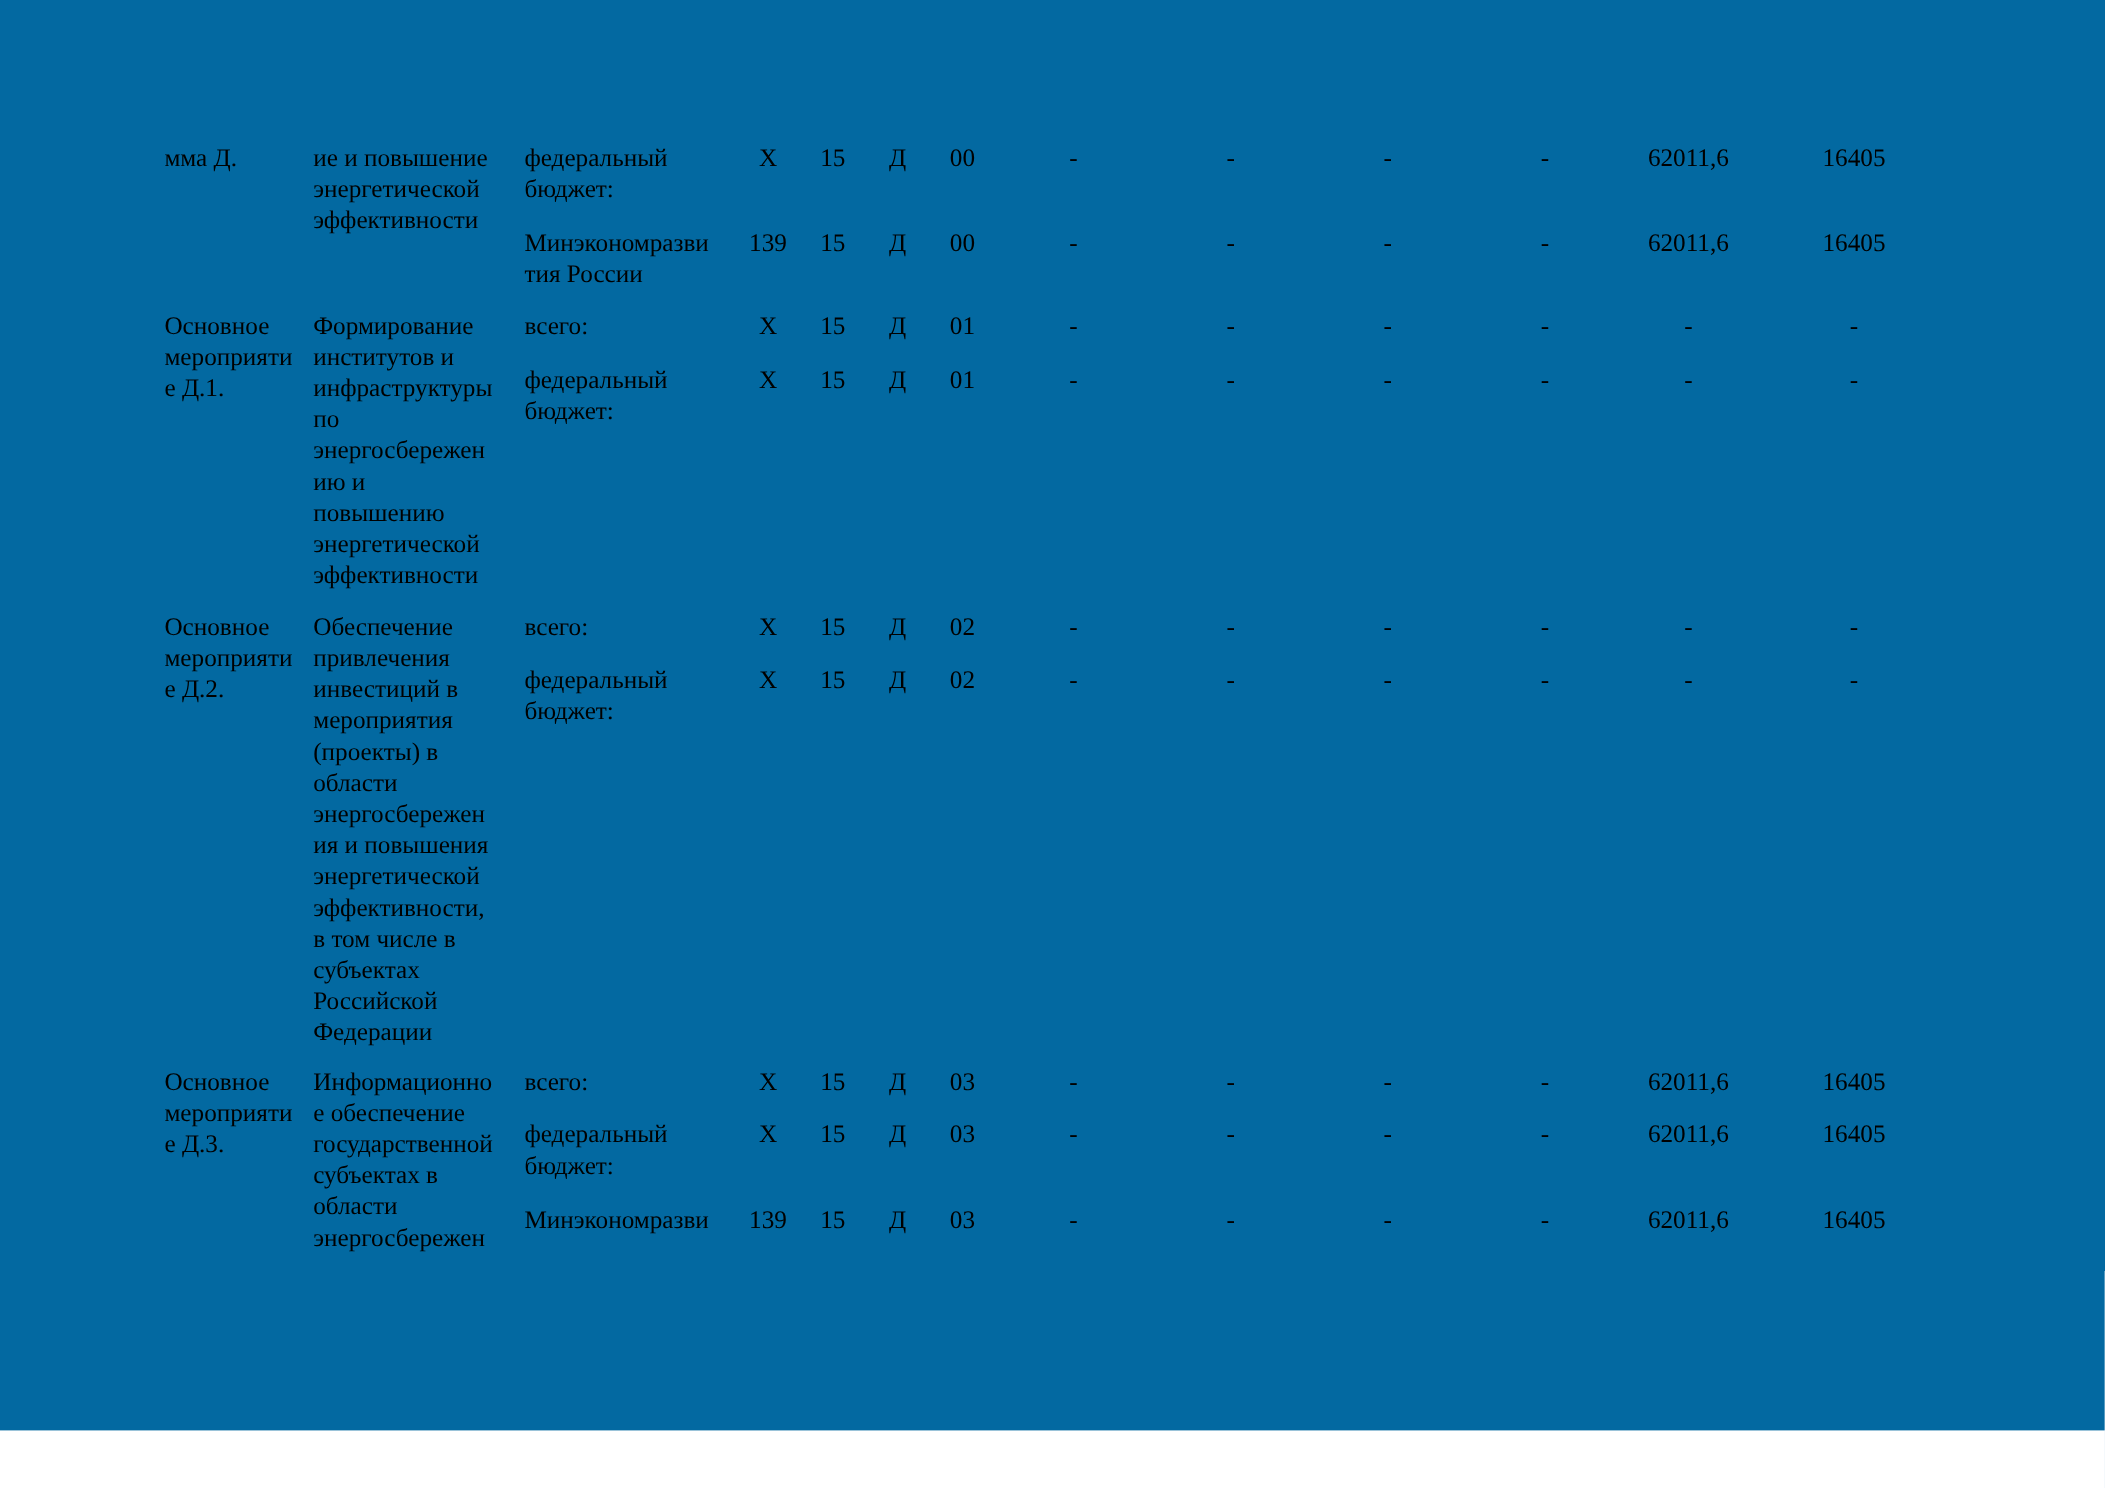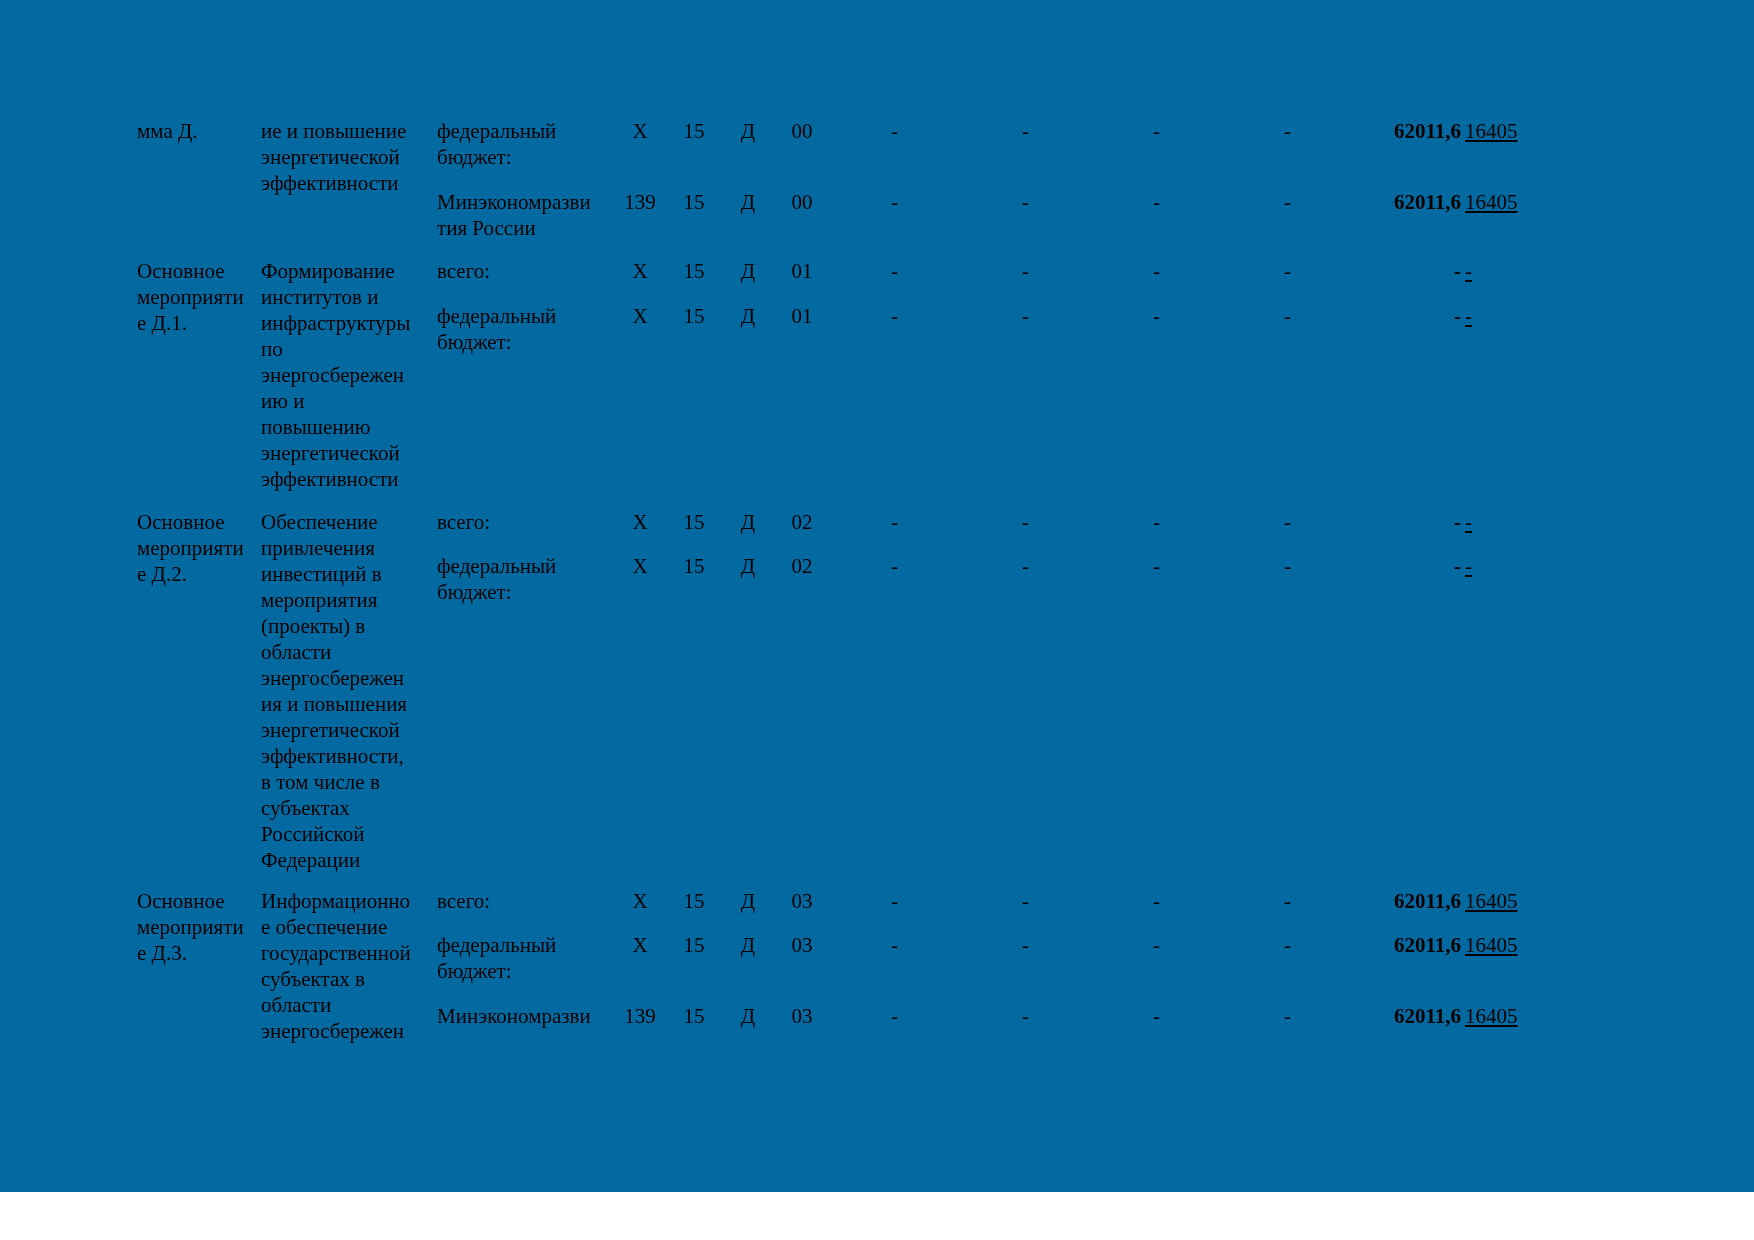--- a/index.html
+++ b/index.html
@@ -34,22 +34,22 @@
     col.col-v1      { width: 112px; }
     col.col-v2      { width: 160px; }
     td {
       vertical-align: top;
       padding: 0;
       white-space: pre-line;
       text-align: left;
     }
     td.c  { text-align: center; white-space: nowrap; }
     td.w  { text-align: center; white-space: nowrap; }
-    td.v1 { text-align: right;  white-space: nowrap; padding-right: 4px; font-weight: bold; }
-    td.v2 { white-space: nowrap; text-decoration: underline; }
+    td.v1 { text-align: center;  white-space: nowrap; padding-right: 4px; }
+    td.v2 { text-align: center; white-space: nowrap; }
   </style>
 </head>
 <body>
 
 <div class="page">
   <table class="doc">
     <colgroup>
       <col class="col-program">
       <col class="col-desc">
       <col class="col-source">

